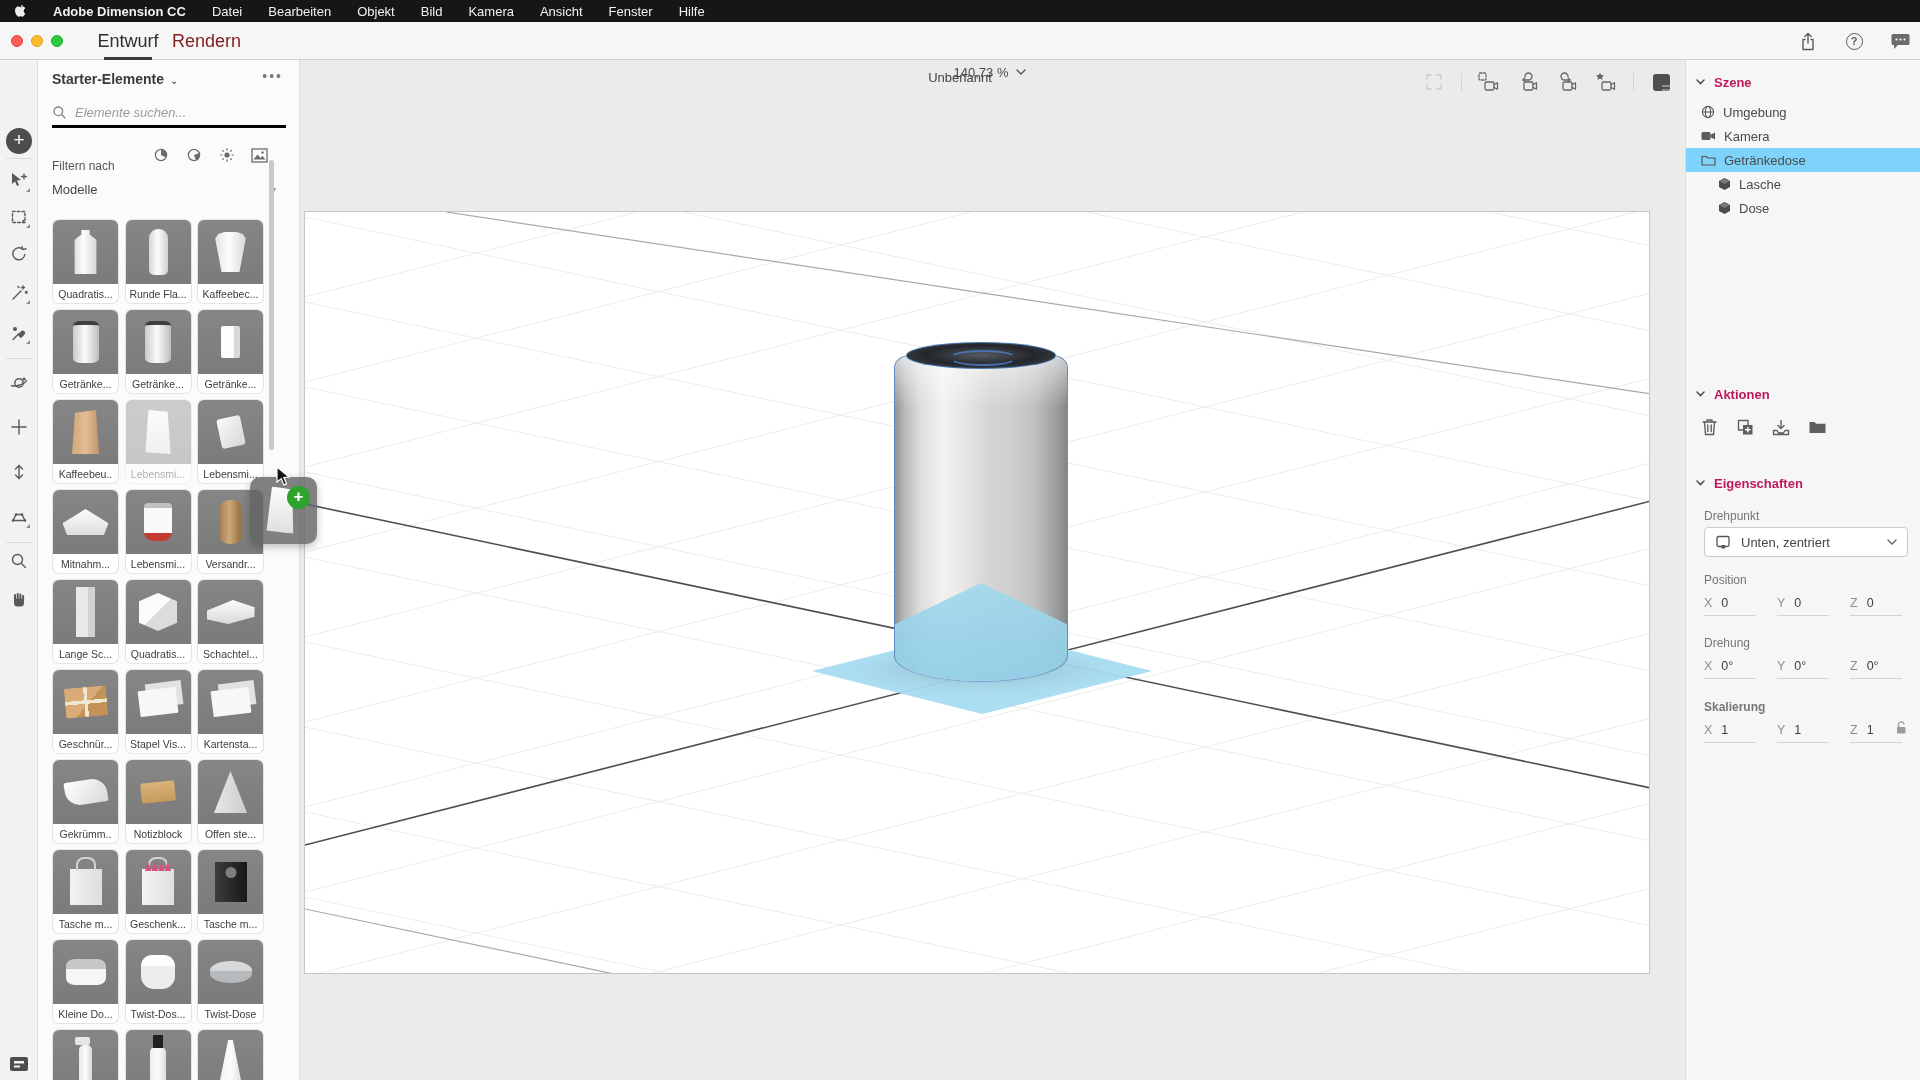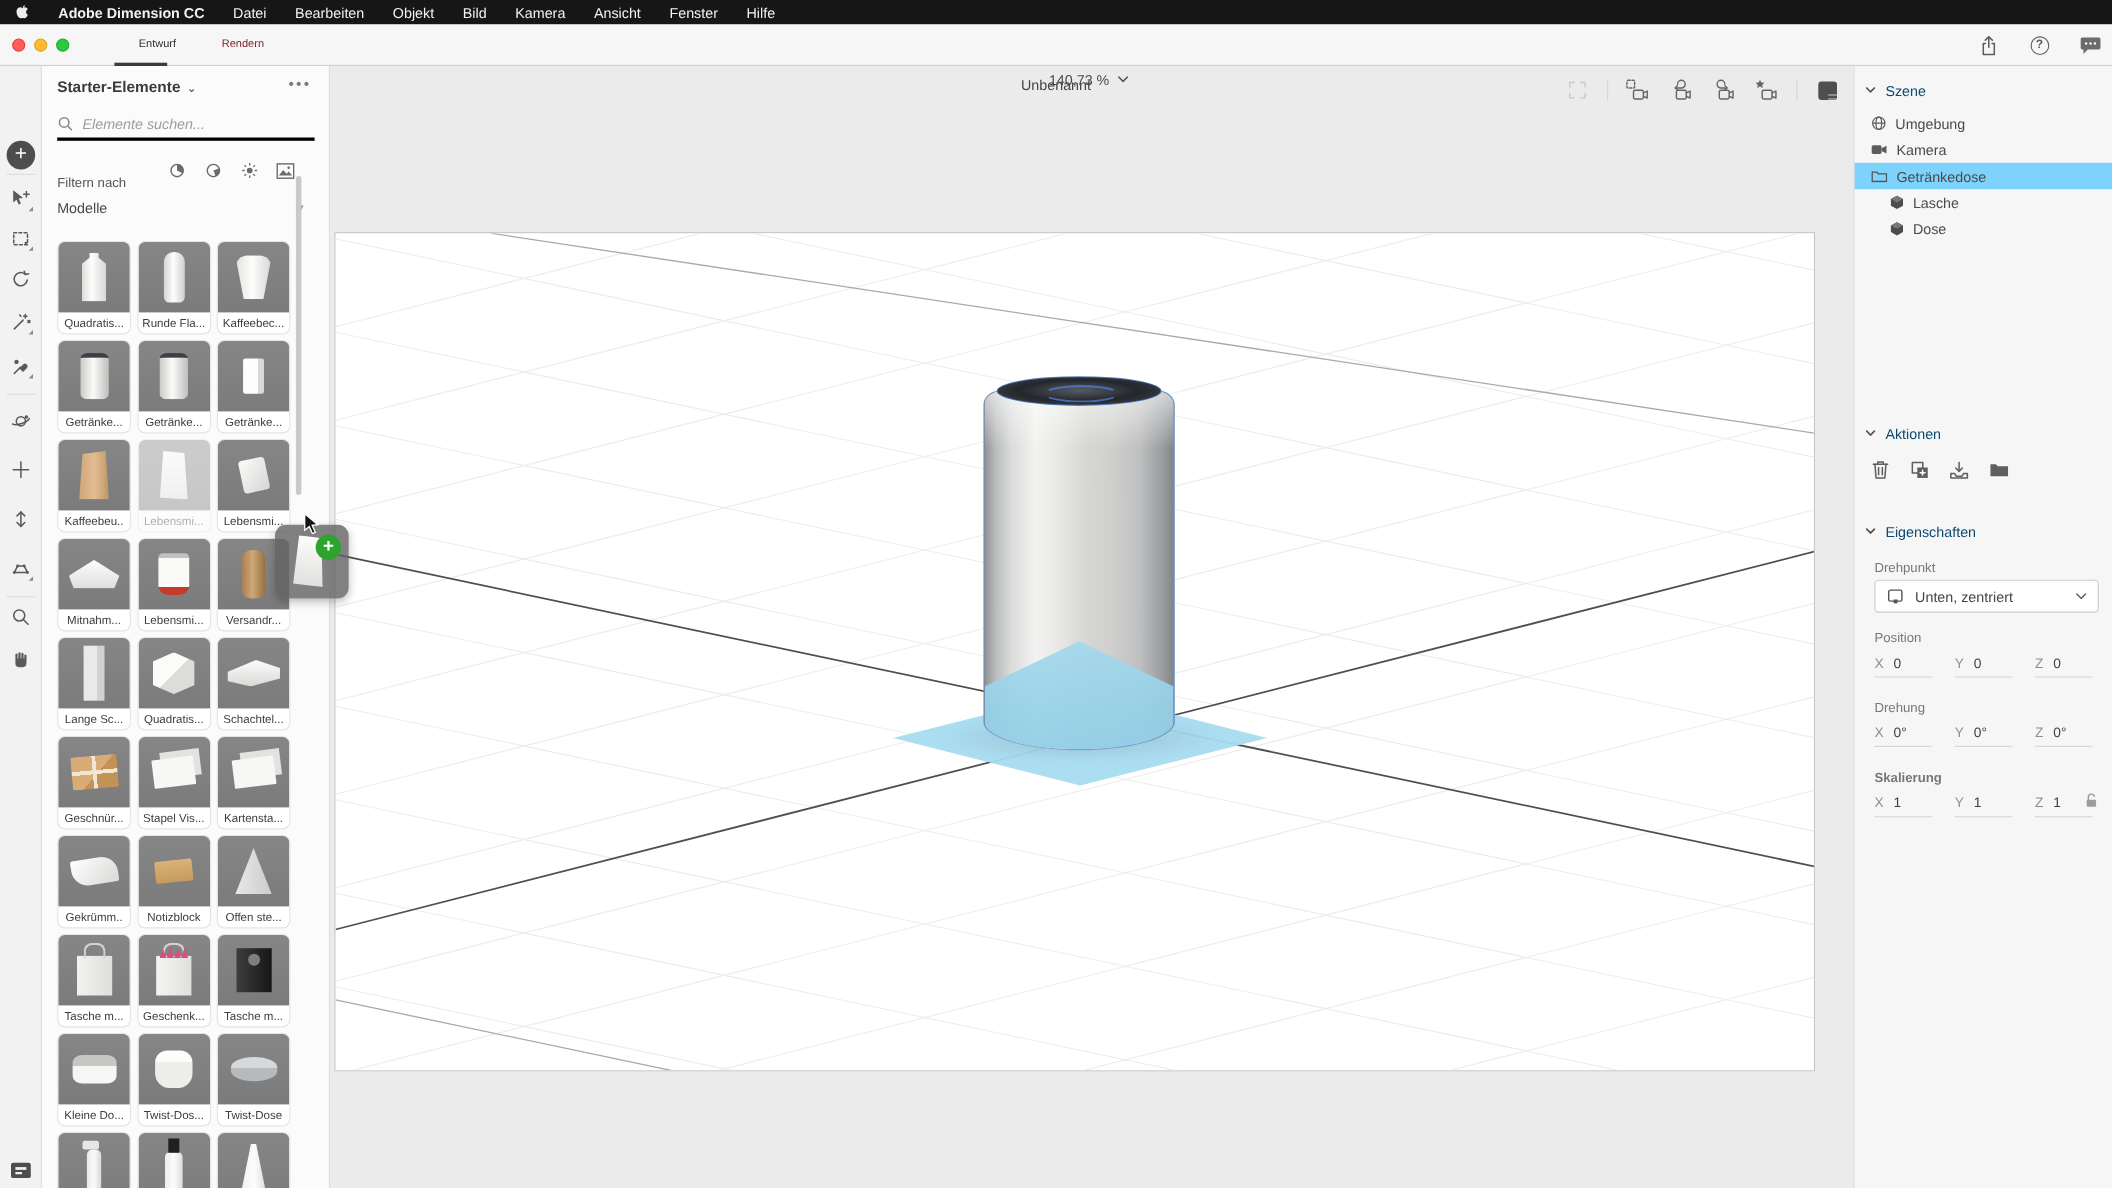--- a/index.html
+++ b/index.html
@@ -13,21 +13,21 @@
   .menubar .app-name { font-weight:bold; }
   .menu-item { cursor:default; }
 
   
   .titlebar { position:absolute; left:0; top:22px; width:1920px; height:38px; background:#f6f6f6;
     border-bottom:1px solid #cfcfcf; z-index:40; }
   .traffic { position:absolute; top:13px; width:12px; height:12px; border-radius:50%; }
   .t-red { left:11px; background:#ff5f57; border:0.5px solid #e0443e; }
   .t-yellow { left:31px; background:#febb2e; border:0.5px solid #dea123; }
   .t-green { left:51px; background:#2bc840; border:0.5px solid #1dad2b; }
-  .tab { position:absolute; top:0; height:38px; line-height:38px; font-size:10px; text-align:right; }
+  .tab { position:absolute; top:0; height:38px; line-height:38px; font-size:18px; text-align:center; }
   .tab-design { left:96px; width:64px; color:#2f2f2f; }
   .tab-design::after { content:""; position:absolute; left:8px; right:8px; bottom:0; height:3px; background:#3b3b3b; }
   .tab-render { left:172px; width:68px; color:#7f1d1d; }
   .doc-title { position:absolute; left:860px; width:200px; top:0; height:26px; line-height:38px;
     text-align:center; font-size:13px; color:#444;margin-top:37px; }
   .tb-icons { position:absolute; right:10px; top:0; height:38px; display:flex; align-items:center; gap:26px; }
   .tb-icon { width:20px; height:20px; display:flex; align-items:center; justify-content:center; color:#5c5c5c; cursor:pointer;}
   .help-circle { width:17px; height:17px; border:1.5px solid #5c5c5c; border-radius:50%;
     font-size:11px; line-height:14px; text-align:center; color:#5c5c5c; font-weight:bold;}
 
@@ -149,21 +149,21 @@
   .ghost-pouch { position:absolute; left:15px; top:10px; width:32px; height:46px;
     background:linear-gradient(180deg,#fdfdfb,#dfdfdd); clip-path:polygon(18% 0,82% 4%,92% 100%,8% 96%); transform:rotate(3deg);}
   .ghost-badge { position:absolute; left:37px; top:9px; width:23px; height:23px; border-radius:50%;
     background:#2ea32e; color:#fff; font-size:17px; font-weight:bold; line-height:22px; text-align:center;}
   .cursor { position:absolute; left:276px; top:466px; z-index:70; }
 
   
   .rpanel { position:absolute; left:1685px; top:60px; width:235px; height:1020px; background:#f6f6f6;
     border-left:1px solid #dcdcdc; font-size:13px; color:#4a4a4a; z-index:20;}
   .sec-head { position:absolute; left:0; width:235px; height:24px; display:flex; align-items:center;
-    gap:9px; padding-left:10px; font-weight:normal; color:#0c4a6e; cursor:pointer;}
+    gap:9px; padding-left:10px; font-weight:bold; color:#be185d; cursor:pointer;}
   .sec-head svg { stroke:#555; fill:none; stroke-width:1.6; stroke-linecap:round;}
   .tree-row { position:absolute; left:0; width:235px; height:24px; display:flex; align-items:center;
     gap:8px; padding-left:15px; cursor:pointer;}
   .tree-row.selected { background:#7dd3fc; }
   .tree-row.indent { padding-left:32px; }
   .tree-row svg { flex:none; }
   .act-icons { position:absolute; left:12px; display:flex; gap:14px; }
   .act-icon { width:22px; height:22px; display:flex; align-items:center; justify-content:center; cursor:pointer;}
   .act-icon svg { stroke:#5f5f5f; fill:none; stroke-width:1.4; stroke-linecap:round; stroke-linejoin:round;}
   .prop-label { position:absolute; left:18px; font-size:12px; color:#777; }

